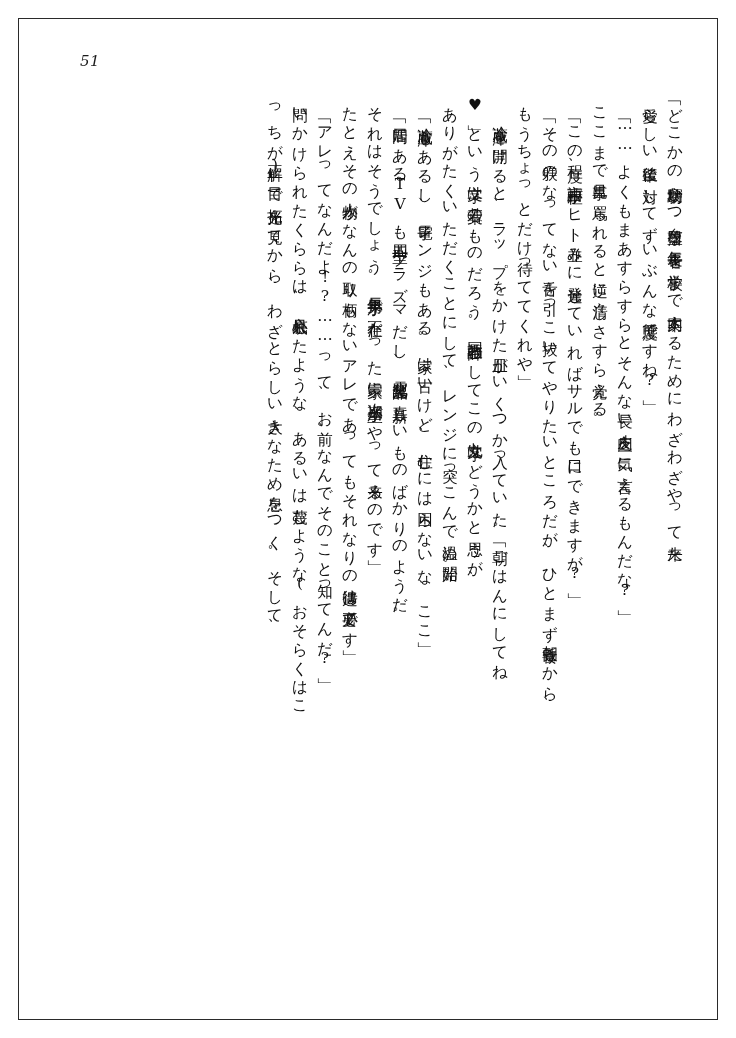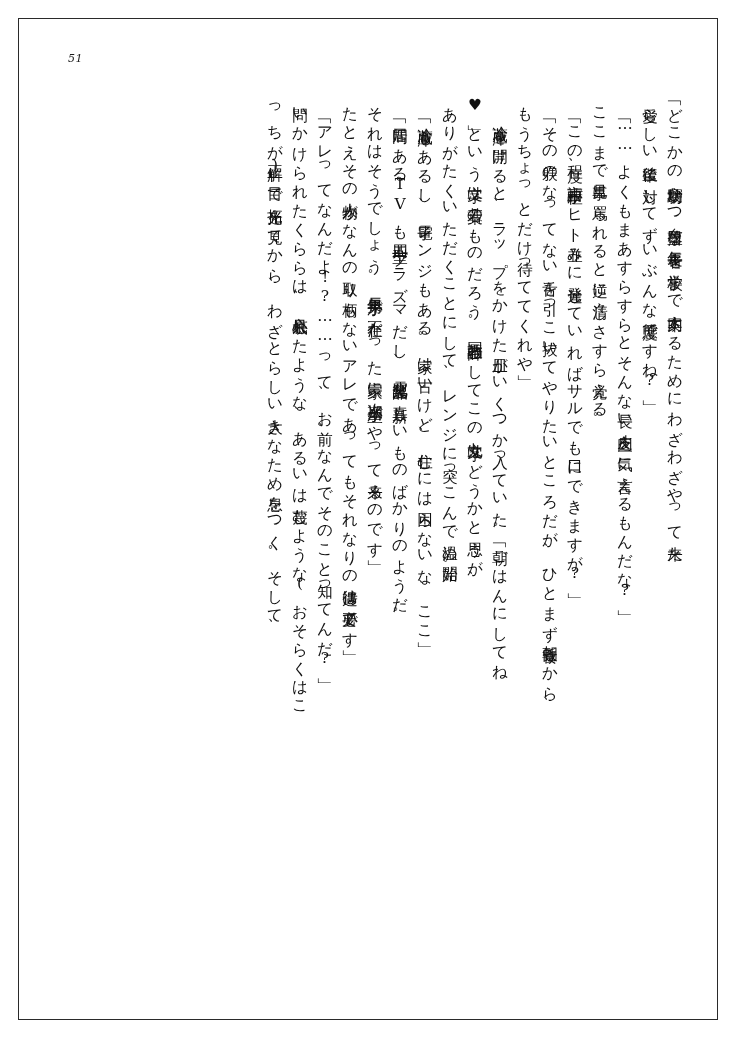--- a/index.html
+++ b/index.html
@@ -19,23 +19,23 @@
     position: absolute;
     left: 18px;
     top: 18px;
     right: 18px;
     bottom: 18px;
     border: 1px solid #2a2a2a;
     box-sizing: border-box;
   }
   .page-number {
     position: absolute;
-    left: 68px;
+    left: 80px;
     top: 52px;
-    font-size: 11px;
+    font-size: 15px;
     font-style: italic;
     color: #1a1a1a;
     letter-spacing: 0.5px;
   }
   
   .body-text {
     position: absolute;
     top: 96px;
     left: 46px;
     right: 54px;

